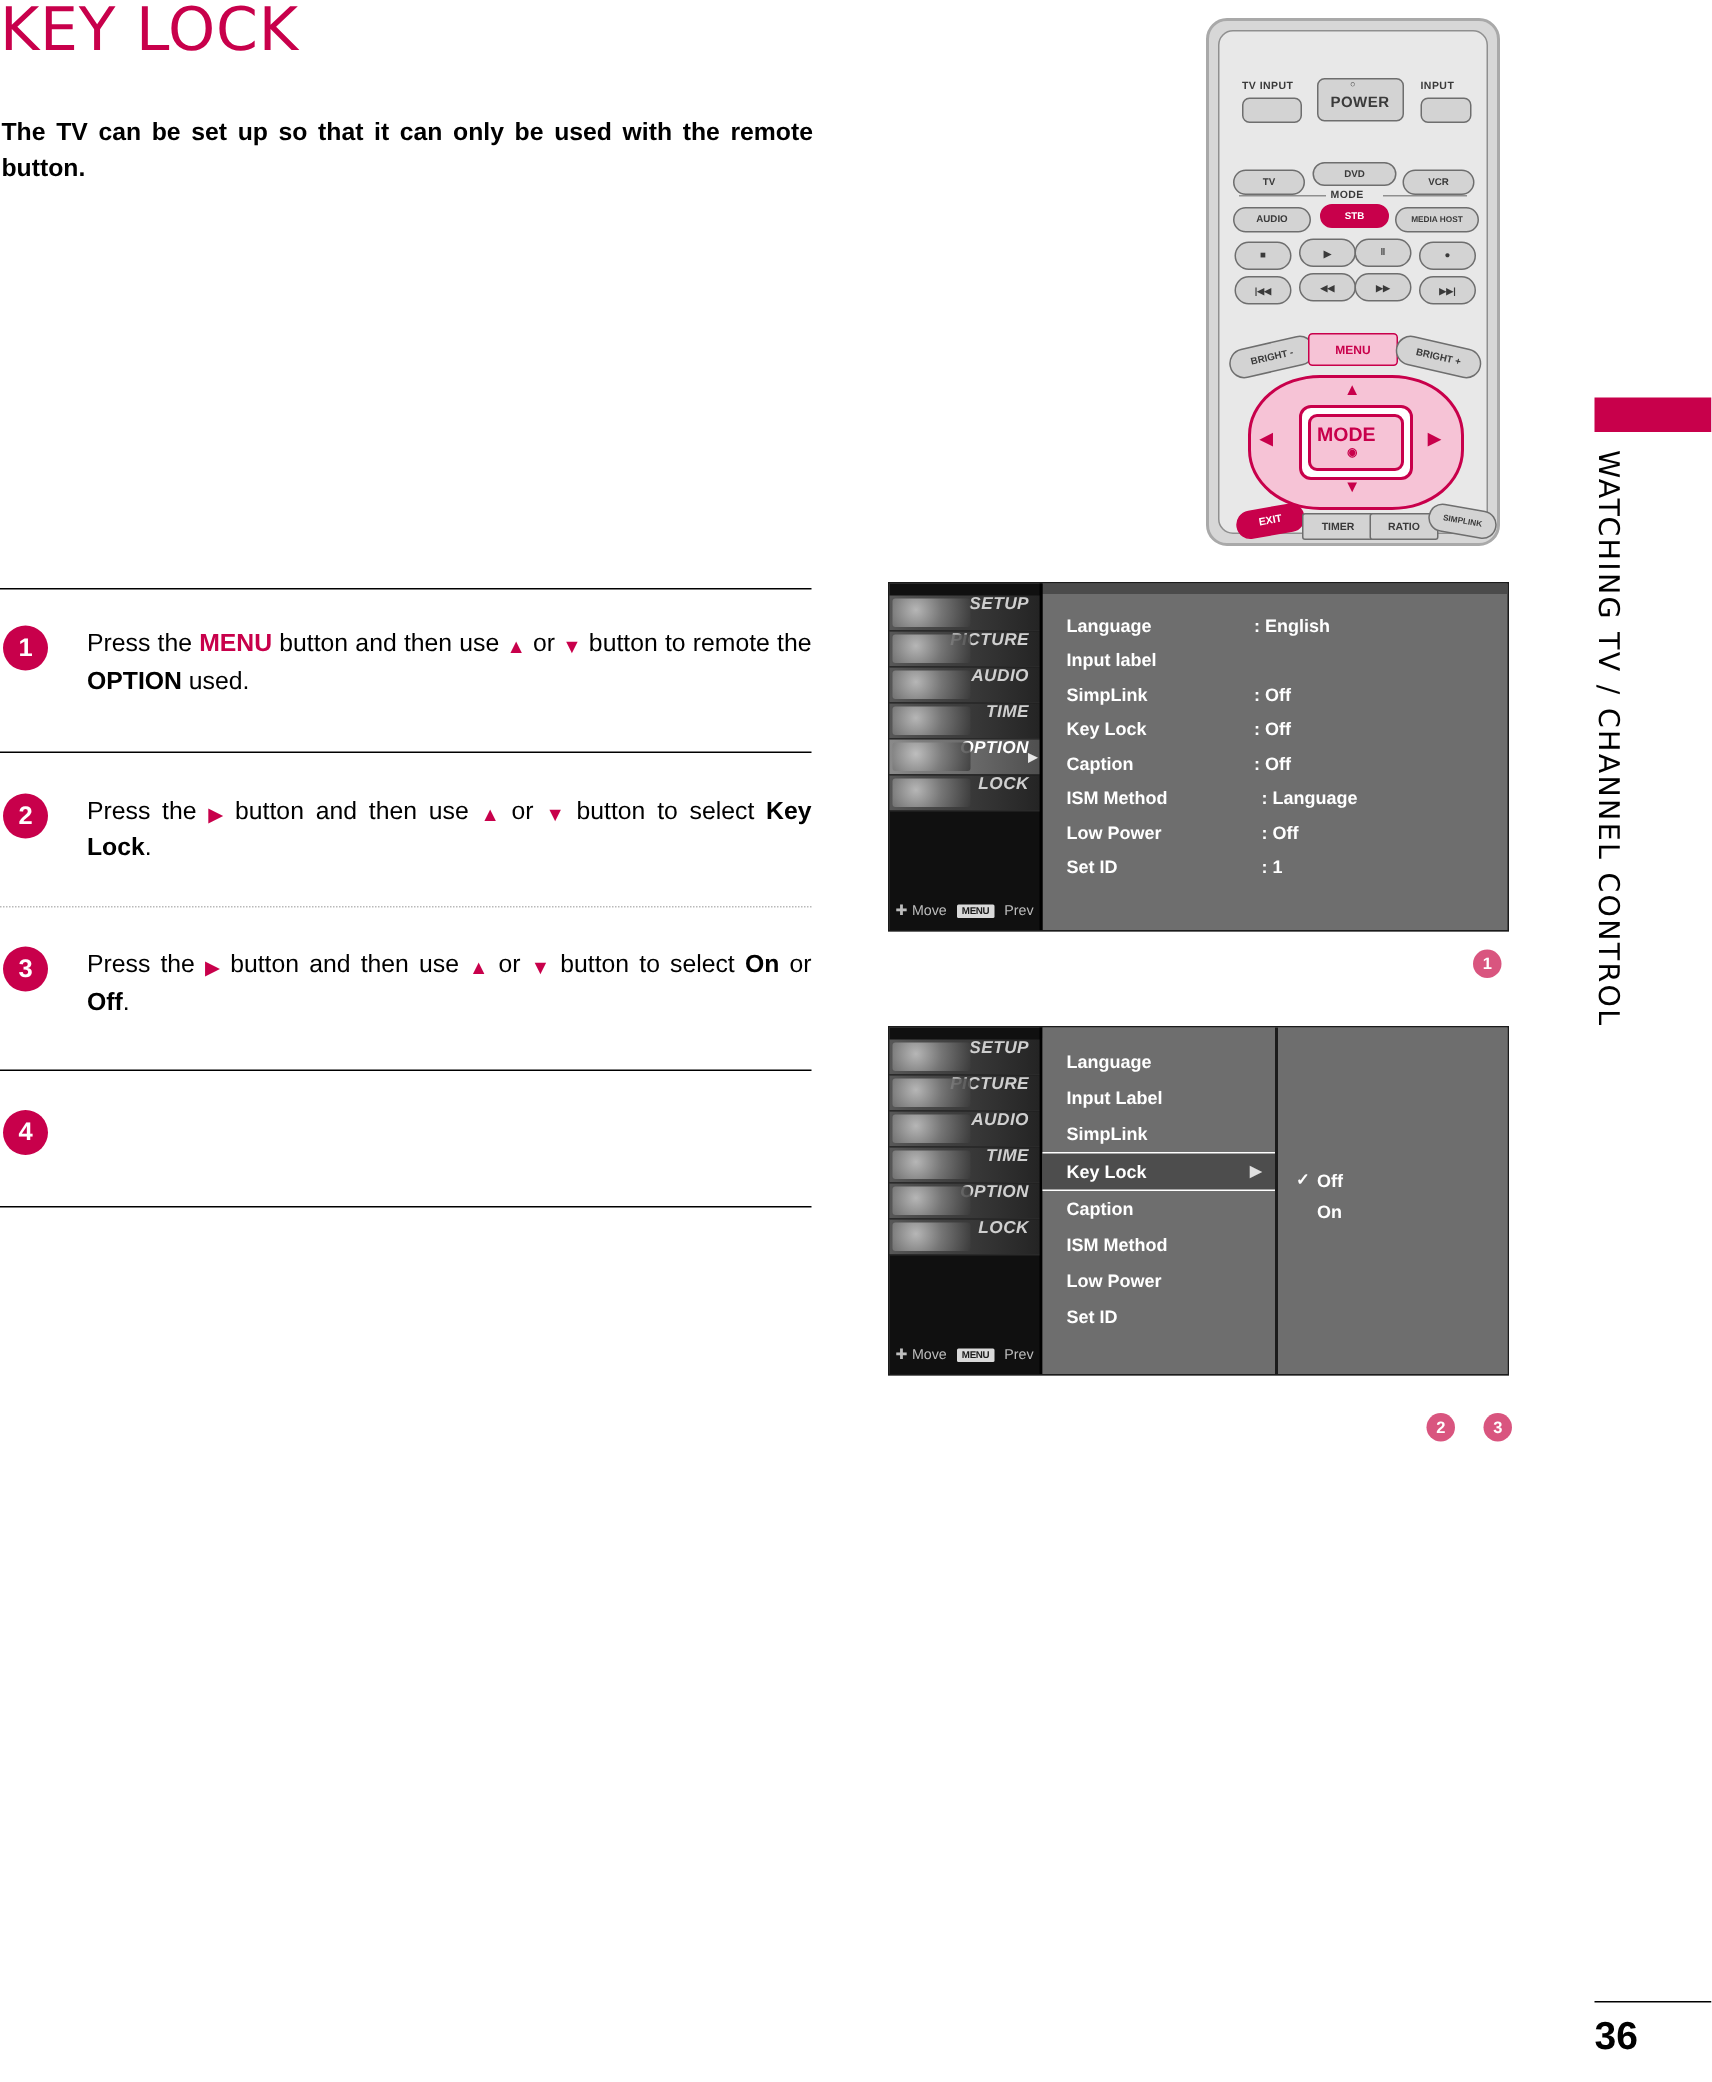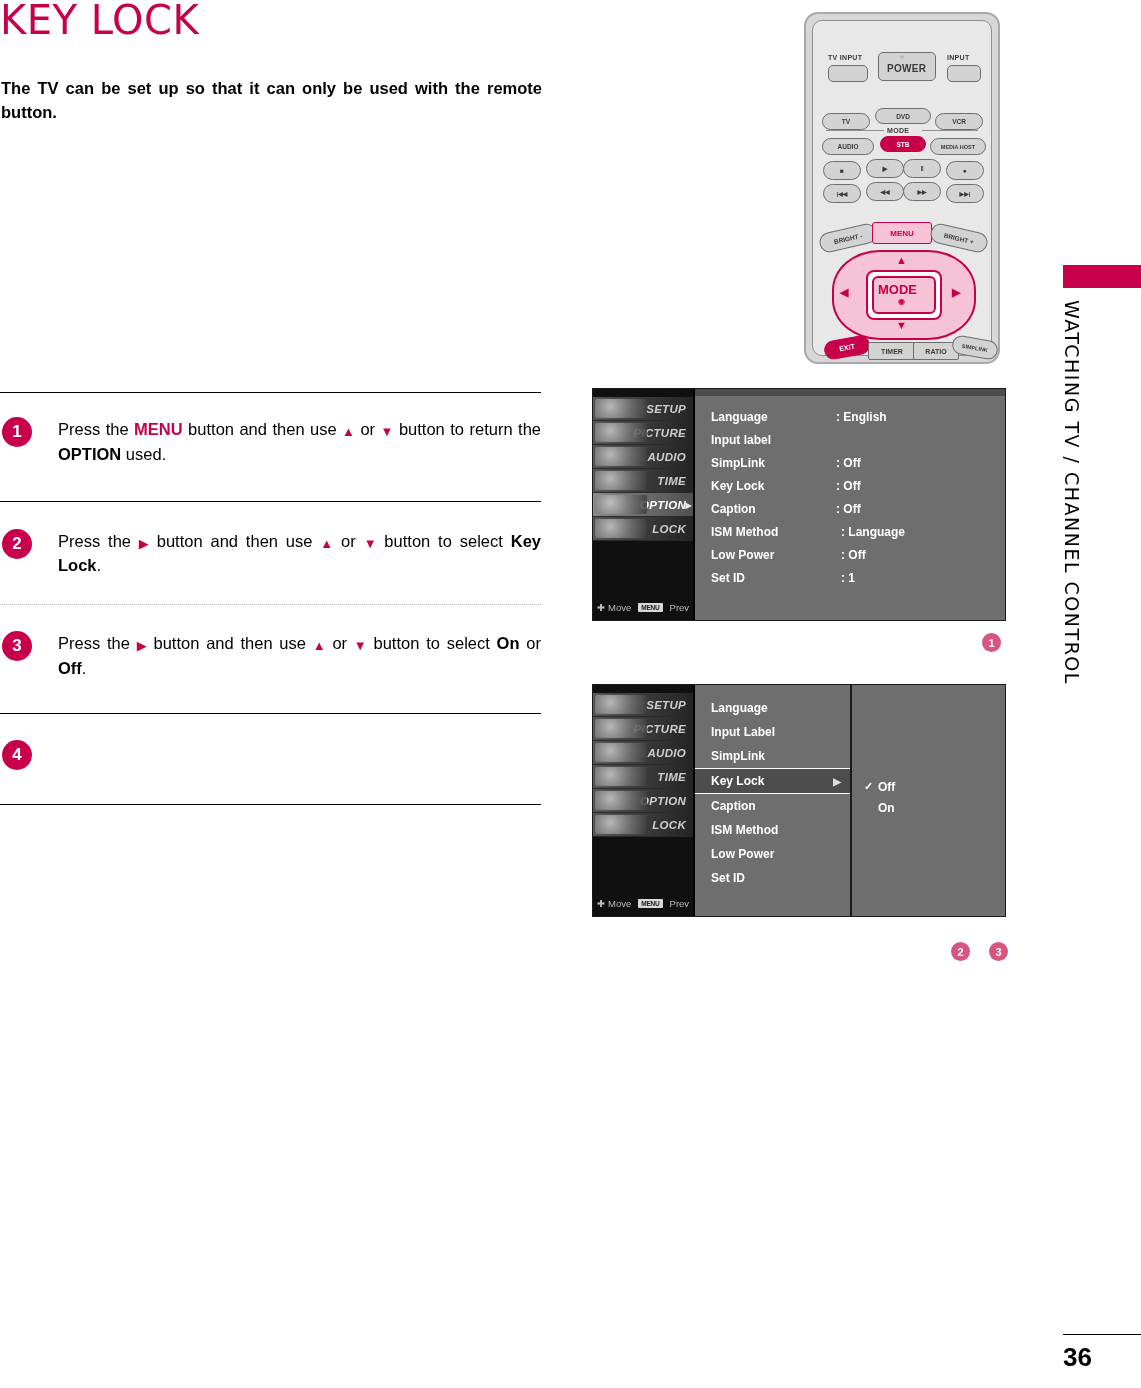--- a/index.html
+++ b/index.html
@@ -97,21 +97,21 @@
 
   
   .osd{position:absolute;background:#6e6e6e;border:1px solid #1b1b1b;display:flex;}
   .osd-top{position:absolute;left:0;right:0;top:0;height:7px;background:#4b4b4b;}
   .osd-side{
     width:100px;background:#101010;position:relative;flex:0 0 100px;
     border-right:2px solid #000;
   }
   .osd-side-list{position:absolute;left:0;top:8px;right:0;}
   .osd-side-item{
-    height:23px;display:flex;align-items:center;justify-content:flex-end;
+    height:23px;display:flex;align-items:flex-start;justify-content:flex-end;
     padding-right:7px;color:#cfcfcf;font-style:italic;font-weight:bold;
     font-size:11.5px;letter-spacing:.3px;position:relative;
     border-bottom:1px solid #2a2a2a;
     background:linear-gradient(90deg,#575757 0%,#3d3d3d 45%,#242424 100%);
   }
   .osd-side-item.sel{
     background:linear-gradient(90deg,#8a8a8a 0%,#6f6f6f 45%,#4f4f4f 100%);
     color:#ffffff;
   }
   .osd-side-item .carat{
@@ -176,21 +176,21 @@
   <div id="intro">
     <p>The TV can be set up so that it can only be used with the remote button.</p>
   </div>
 
   <div id="steps">
     <div class="rule"></div>
 
     <div class="step s1">
       <div class="badge">1</div>
       <div class="step-text">
-        <span>Press the </span><span class="hl">MENU</span><span> button and then use </span><span class="arrow-up">▲</span><span> or </span><span class="arrow-dn">▼</span><span> button to return the </span><b>OPTION</b><span> used.</span>
+        <span>Press the </span><span class="hl">MENU</span><span> button and then use </span><span class="arrow-up">▲</span><span> or </span><span class="arrow-dn">▼</span><span> button to remote the </span><b>OPTION</b><span> used.</span>
       </div>
     </div>
 
     <div class="rule"></div>
 
     <div class="step s2">
       <div class="badge">2</div>
       <div class="step-text">
         <span>Press the </span><span class="arrow-rt">▶</span><span> button and then use </span><span class="arrow-up">▲</span><span> or </span><span class="arrow-dn">▼</span><span> button to select </span><b>Key Lock</b><span>.</span>
       </div>

